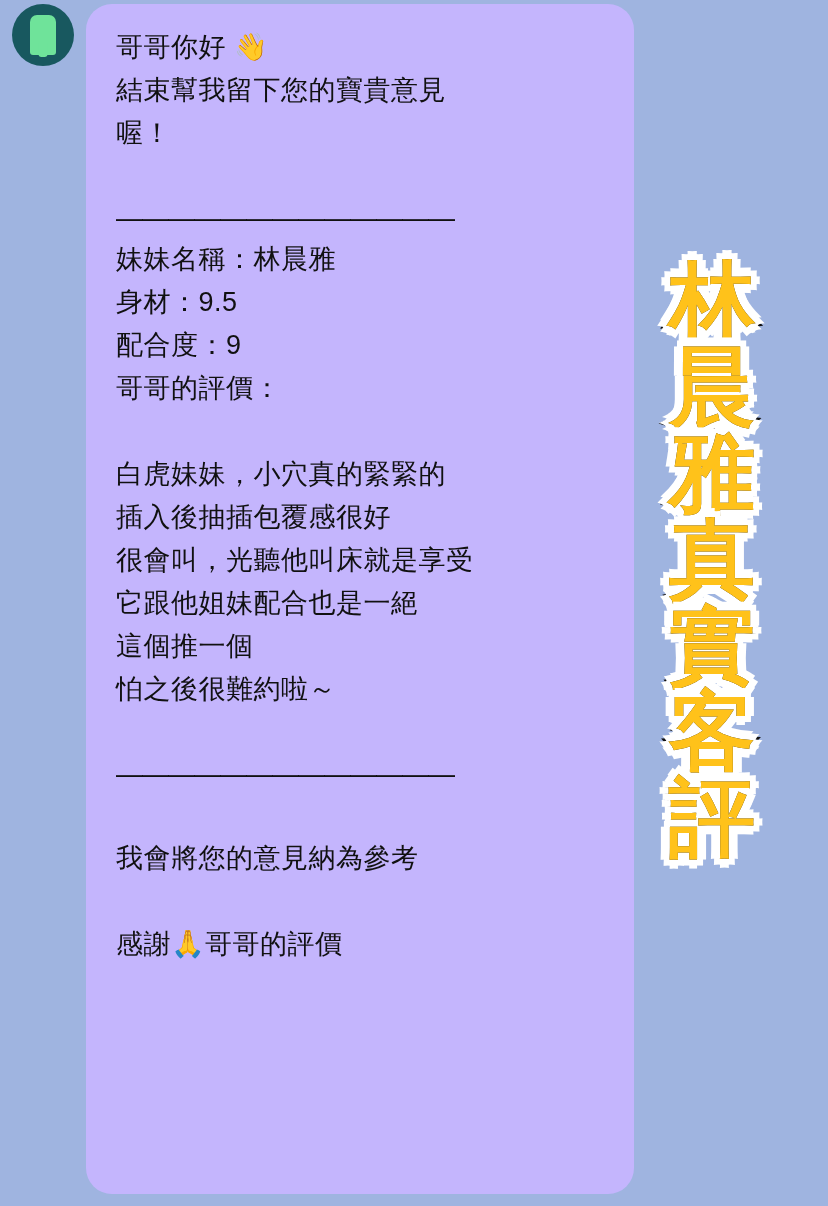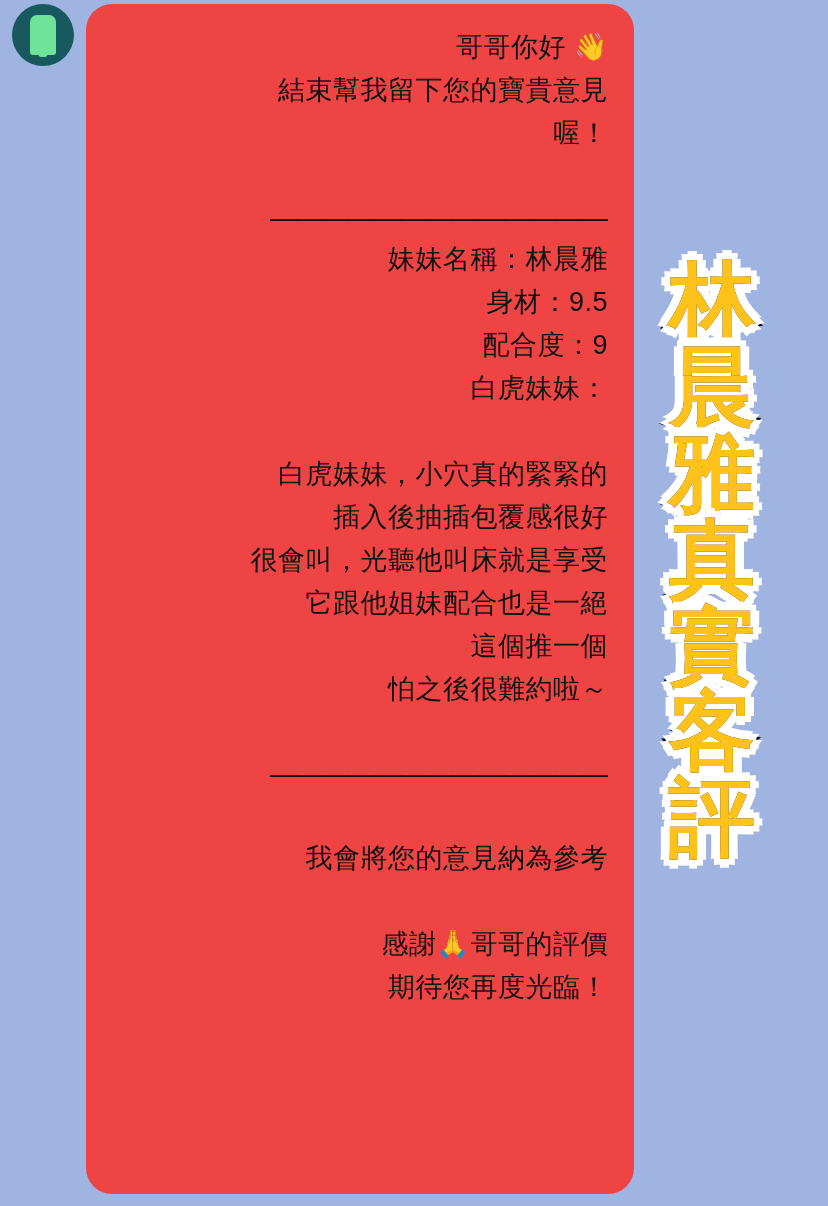--- a/index.html
+++ b/index.html
@@ -48,26 +48,25 @@
     border-radius: 0 0 3px 3px;
   }
 
   
   #bubble {
     position: absolute;
     left: 86px;
     top: 4px;
     width: 548px;
     height: 1190px;
-    background: #ef4444;
+    background: #c4b5fd;
     border-radius: 26px;
     box-sizing: border-box;
-    padding: 22px 26px 10px 15px;
+    padding: 22px 26px 10px 30px;
     overflow: hidden;
-    text-align: right;
   }
   .line {
     font-size: 27px;
     line-height: 43px;
     color: #111111;
     white-space: pre-wrap;
     letter-spacing: 0.5px;
   }
   .spacer {
     height: 43px;
@@ -124,21 +123,21 @@
   <div class="line">結束幫我留下您的寶貴意見</div>
   <div class="line">喔！</div>
 
   <div class="spacer"></div>
 
   <div class="divider">—————————————</div>
 
   <div class="line">妹妹名稱：林晨雅</div>
   <div class="line">身材：9.5</div>
   <div class="line">配合度：9</div>
-  <div class="line">白虎妹妹：</div>
+  <div class="line">哥哥的評價：</div>
 
   <div class="spacer"></div>
 
   <div class="line">白虎妹妹，小穴真的緊緊的</div>
   <div class="line">插入後抽插包覆感很好</div>
   <div class="line">很會叫，光聽他叫床就是享受</div>
   <div class="line">它跟他姐妹配合也是一絕</div>
   <div class="line">這個推一個</div>
   <div class="line">怕之後很難約啦～</div>
 
@@ -146,21 +145,20 @@
 
   <div class="divider">—————————————</div>
 
   <div class="spacer"></div>
 
   <div class="line">我會將您的意見納為參考</div>
 
   <div class="spacer"></div>
 
   <div class="line">感謝🙏哥哥的評價</div>
-  <div class="line">期待您再度光臨！</div>
 </div>
 
 <div id="sticker">
   <span class="ch">林</span>
   <span class="ch">晨</span>
   <span class="ch">雅</span>
   <span class="ch">真</span>
   <span class="ch">實</span>
   <span class="ch">客</span>
   <span class="ch">評</span>

